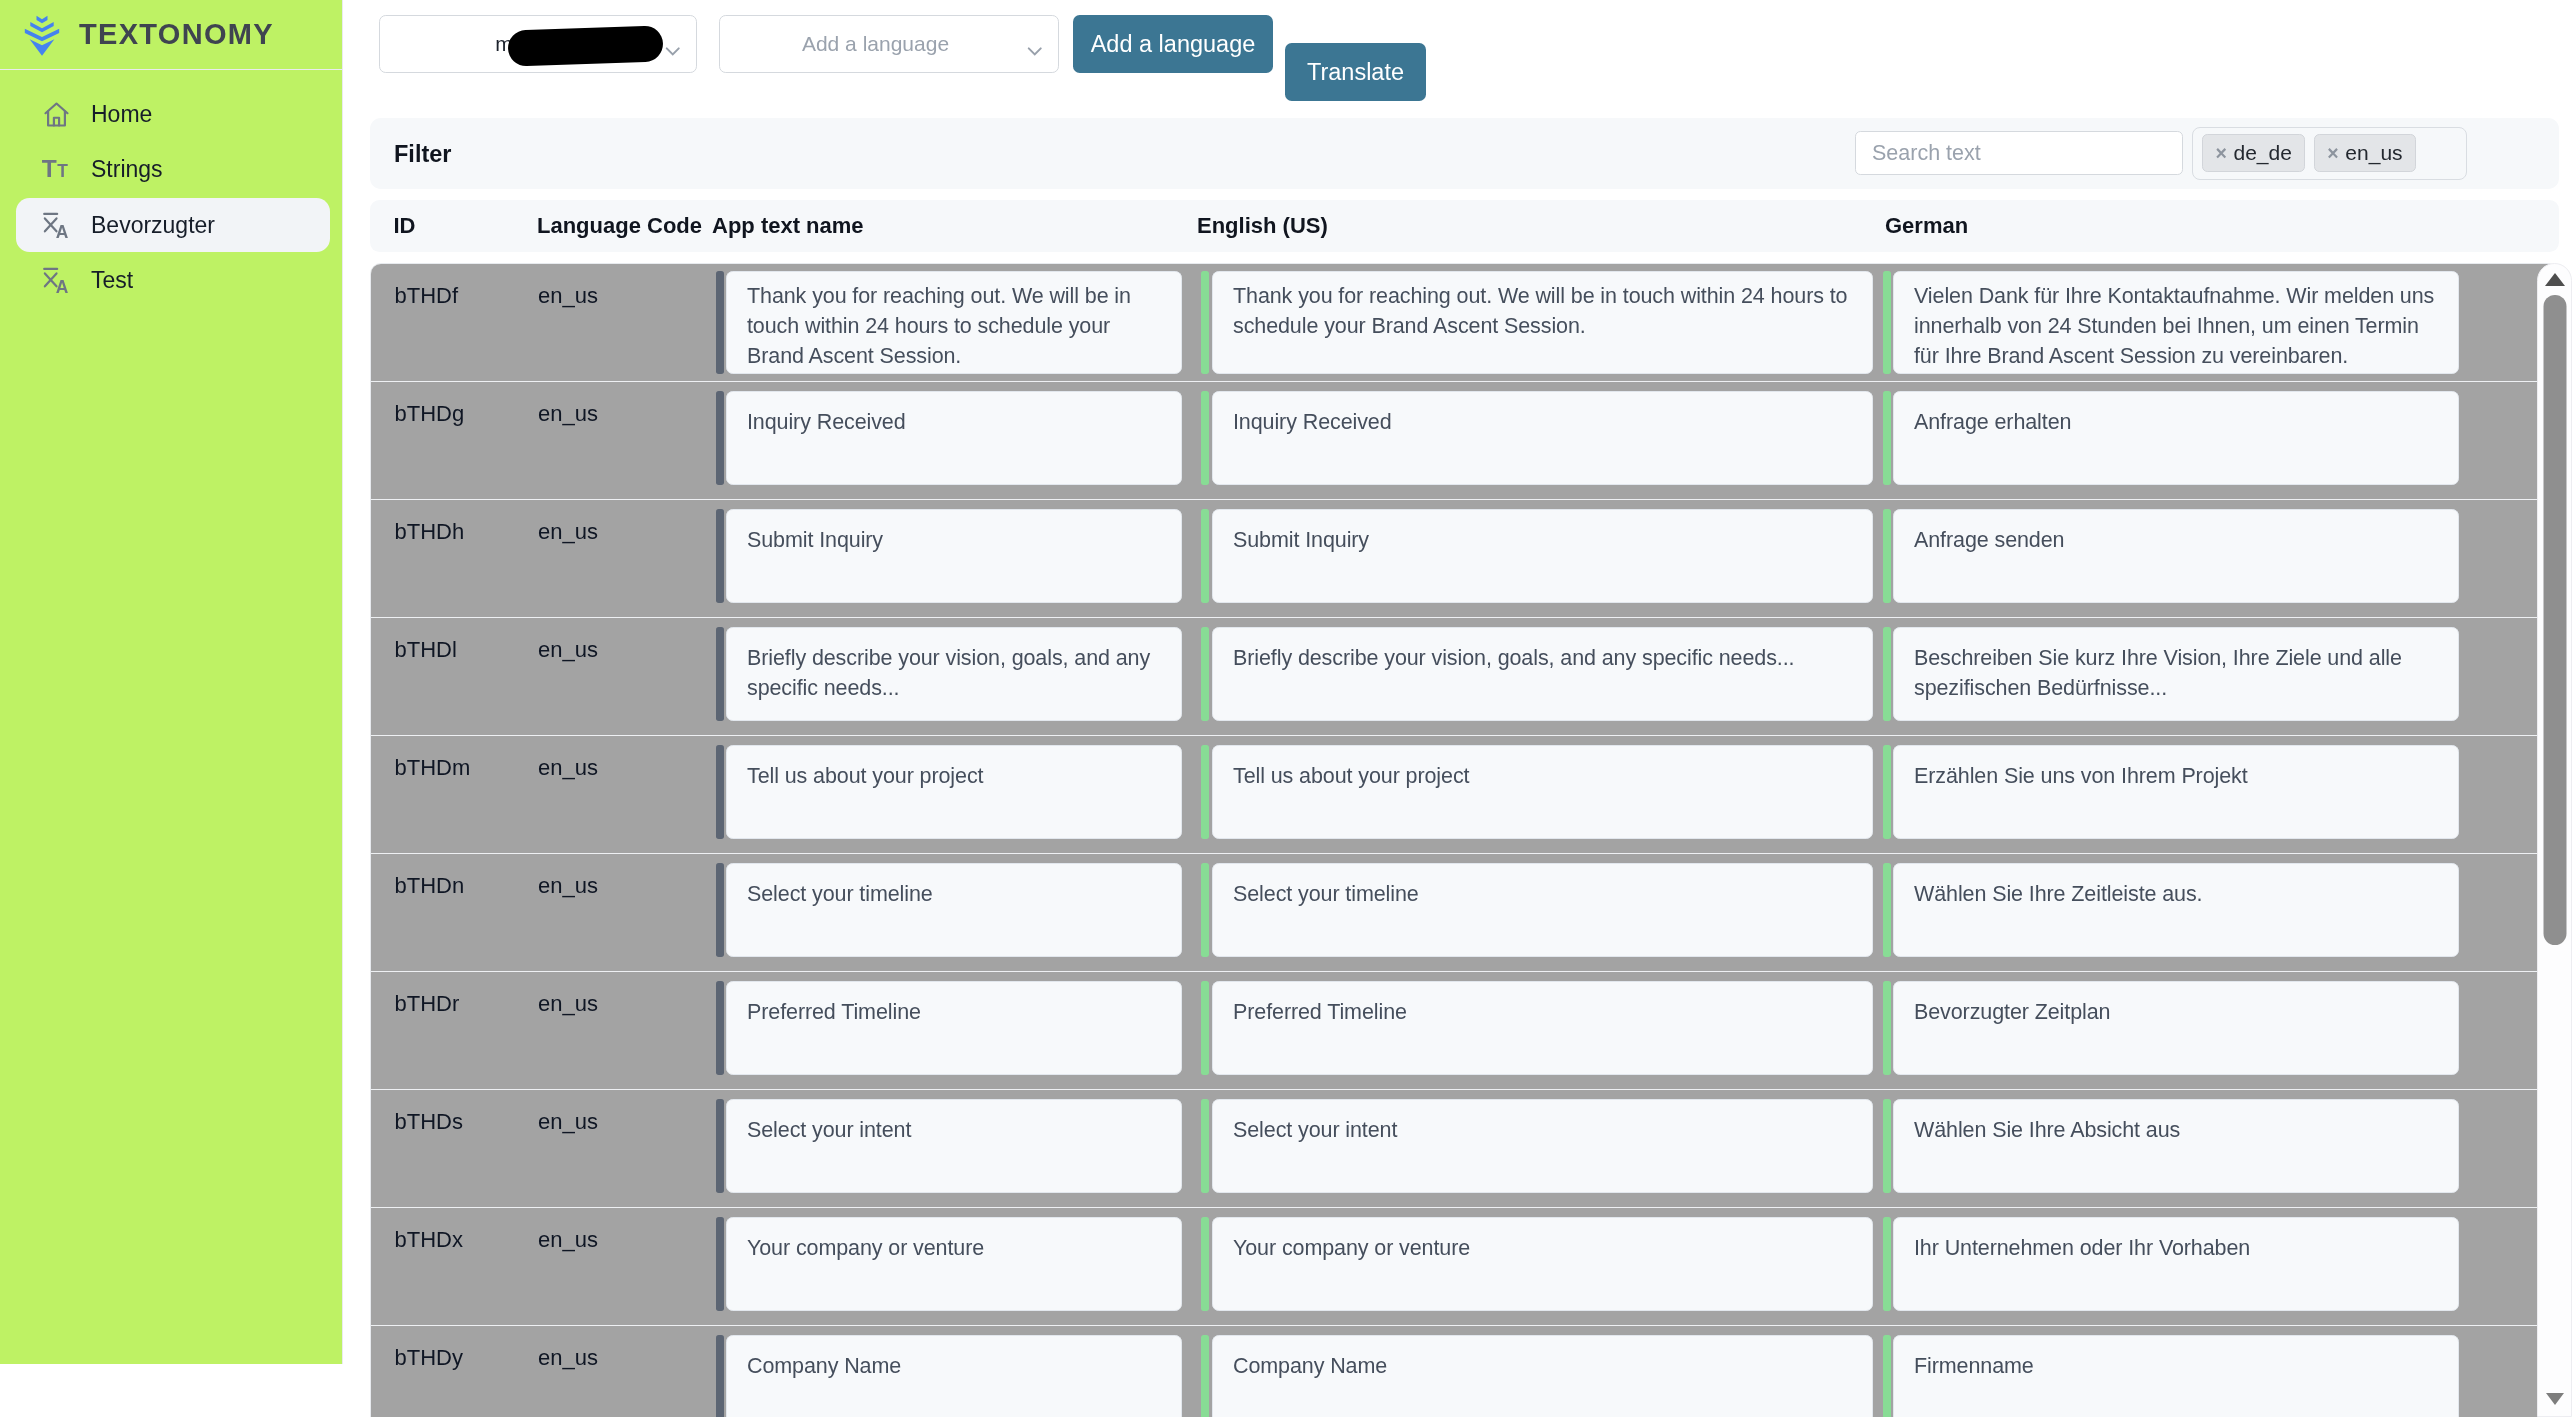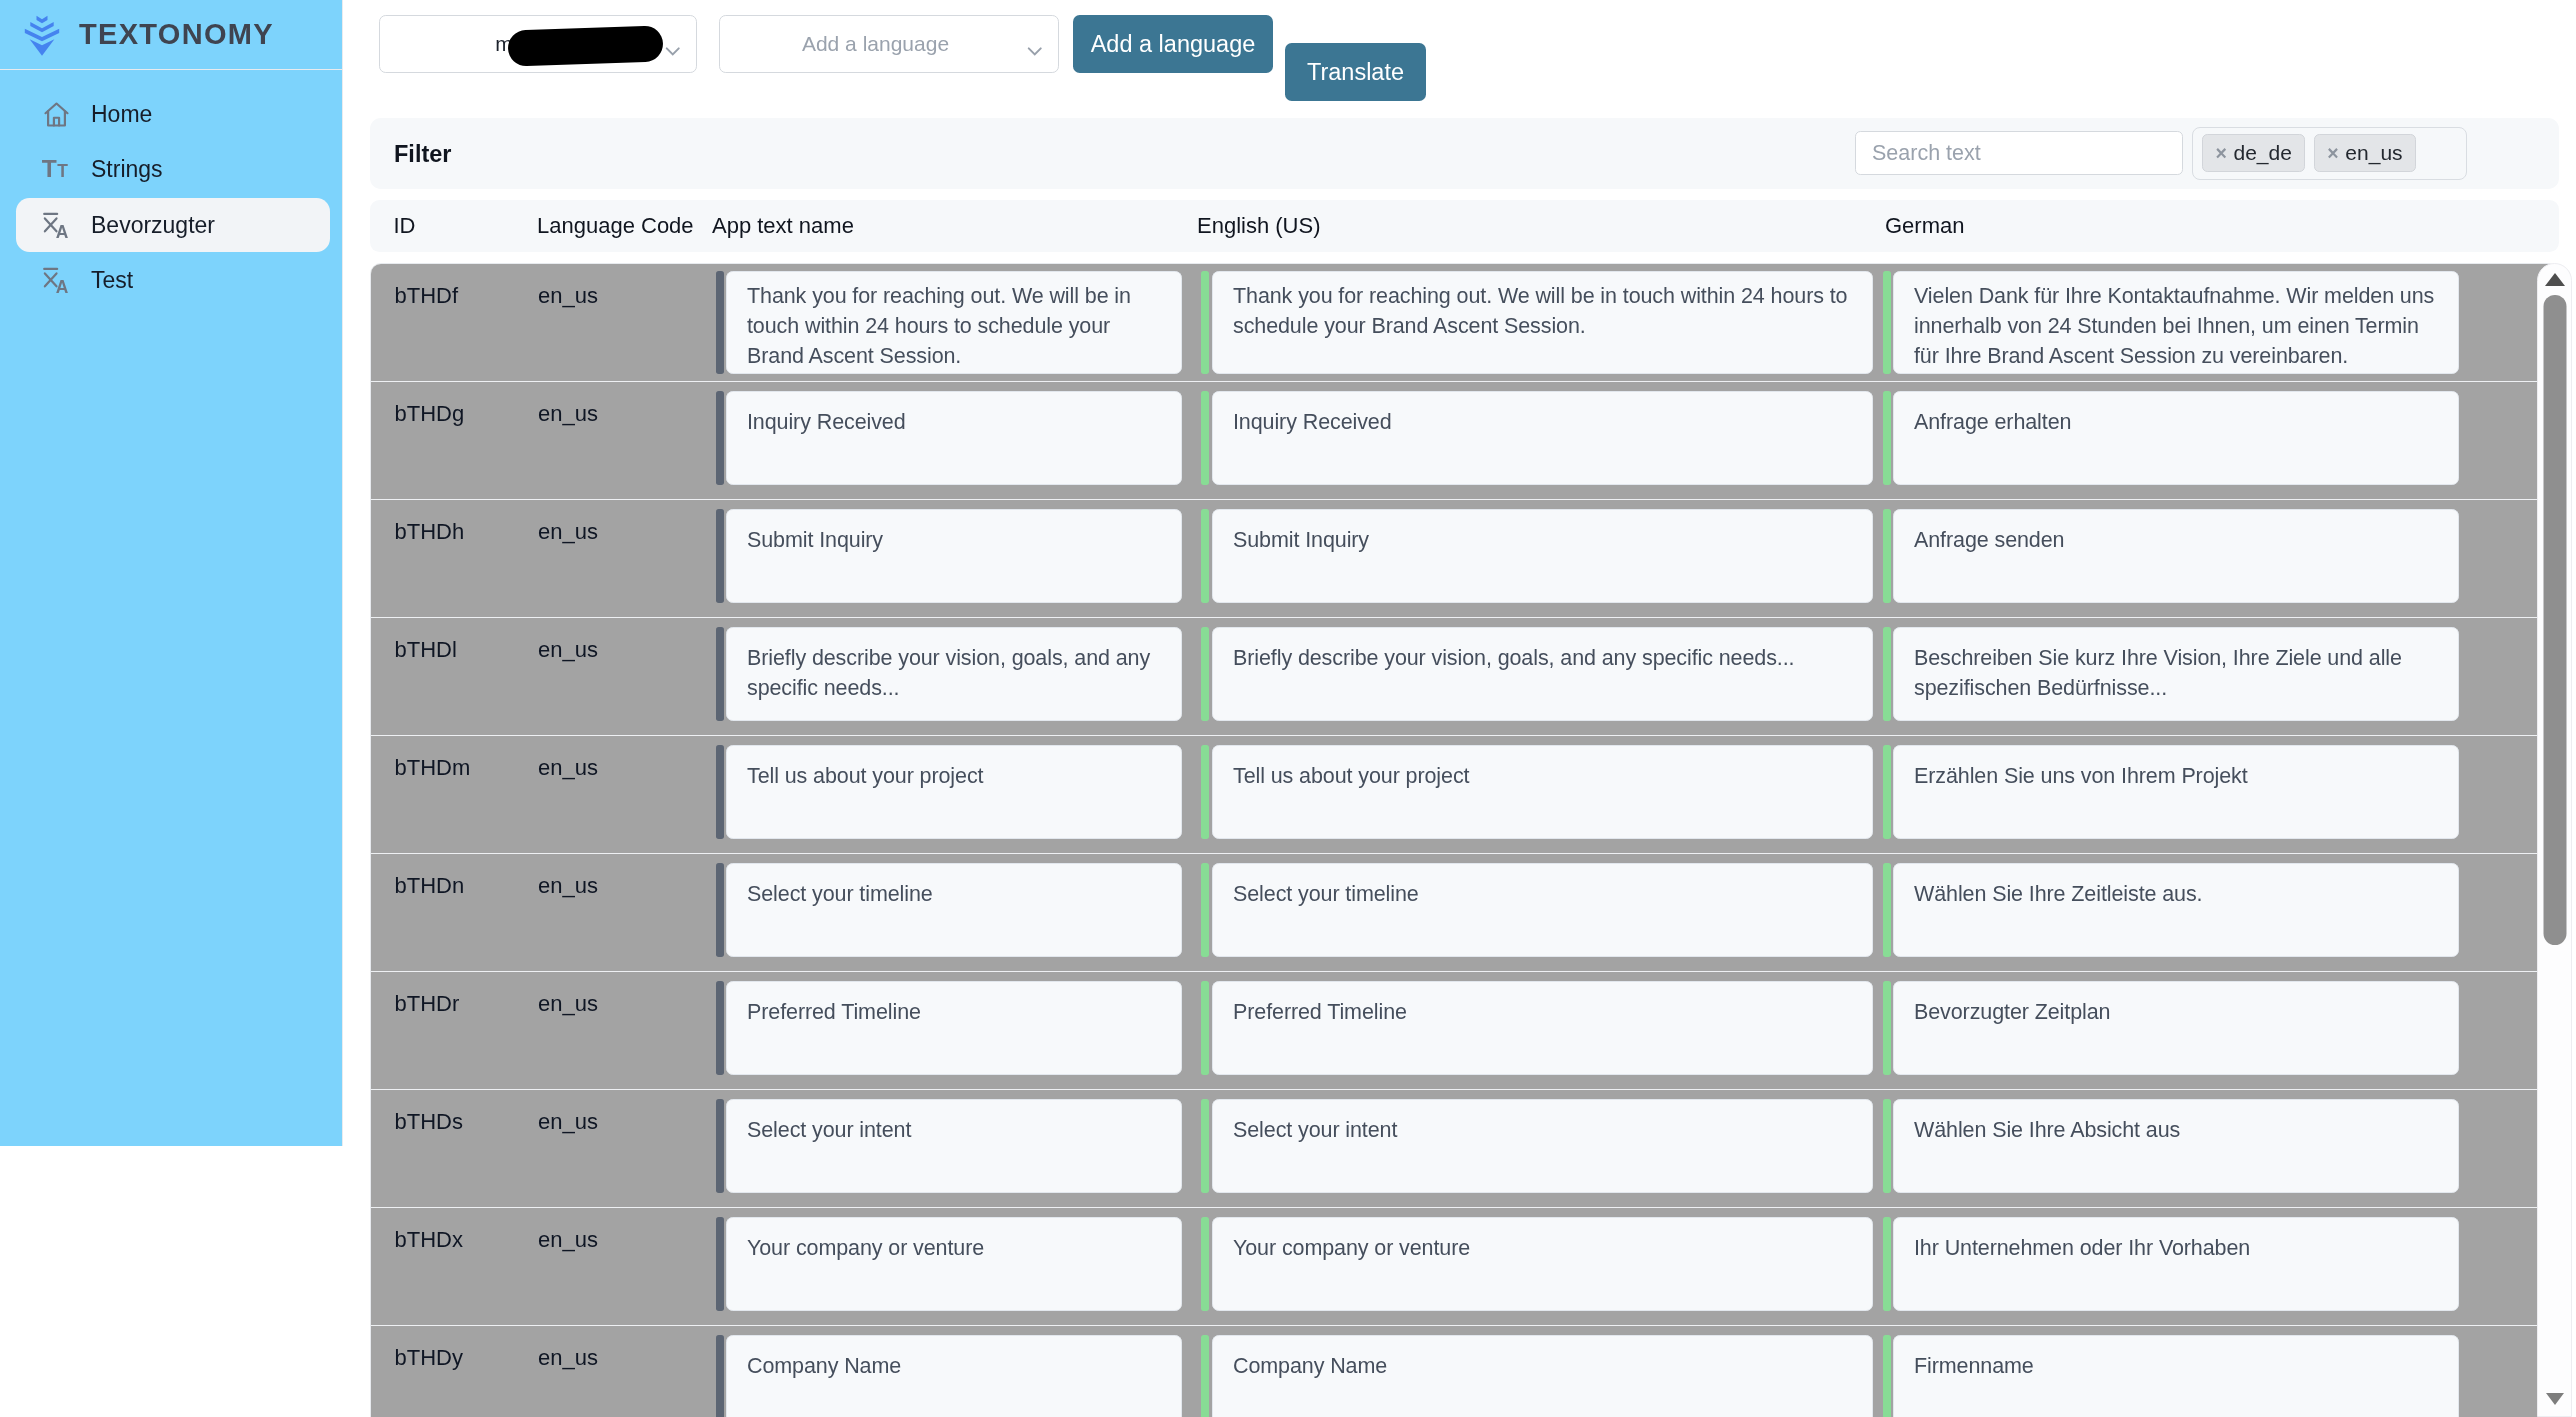--- a/index.html
+++ b/index.html
@@ -2,22 +2,22 @@
 <html style="font-size:10.8px"><head>
 <meta charset="utf-8">
 <style>
   * { margin:0; padding:0; box-sizing:border-box; }
   html,body { background:#fff; }
   body { width:2576px; height:1418px; overflow:hidden;
          font-family:"Liberation Sans","DejaVu Sans",sans-serif; }
   .screen { position:relative; width:2576px; height:1418px; background:#fff; }
 
   
-  .sidebar { position:absolute; left:0; top:0; width:343px; height:1146px;
-             background:#7dd3fc; border-right:1.3px solid #e9ebee; z-index:3; }
+  .sidebar { position:absolute; left:0; top:0; width:343px; height:1364px;
+             background:#bef264; border-right:1.3px solid #e9ebee; z-index:3; }
   .logo-row { height:70px; border-bottom:1.3px solid #e9ebee; display:flex;
               align-items:center; gap:15px; padding-left:20px; }
   .logo-mark { width:44px; height:44px; flex:0 0 auto; }
   .logo-text { font-size:29px; font-weight:800; letter-spacing:1.3px; color:#3f4450; }
   .nav { padding-top:17.5px; }
   .nav-item { height:54px; margin:0 12px 1.3px 16px; border-radius:13.4px;
               display:flex; align-items:center; gap:19px; padding-left:24px;
               font-size:23px; font-weight:500; color:#161d29; cursor:pointer; }
   .nav-item.active { background:#f2f4f7; }
   .nav-icon { width:32px; height:32px; display:flex; align-items:center; justify-content:center; }
@@ -55,21 +55,21 @@
               align-items:center; gap:9.4px; padding:0 9.4px; }
   .tag { background:#e3e5e8; border:1.3px solid #d2d5da; border-radius:5.4px; height:38px;
          display:flex; align-items:center; padding:0 12px; font-size:21px;
          color:#23282f; gap:6.7px; cursor:pointer; }
   .tag .x { color:#8d949e; font-size:19.5px; font-weight:700; }
 
   
   .header-panel { position:absolute; left:27px; top:200px; width:2189px; height:52px;
                   background:#f6f8fa; border-radius:9.4px; }
   .col-label { position:absolute; top:50%; transform:translateY(-50%);
-               font-size:22px; font-weight:400; color:#10151f; white-space:nowrap; }
+               font-size:22px; font-weight:700; color:#10151f; white-space:nowrap; }
   .col-id { left:23.5px; } .col-lang { left:167px; } .col-app { left:342px; }
   .col-en { left:827px; } .col-de { left:1515px; }
 
   
   .table { position:absolute; left:27px; top:263px; width:2189px; height:1155px;
            background:#fff; border:1.3px solid #e7eaee; border-radius:10.8px 10.8px 0 0;
            overflow:hidden; }
   .trow { position:relative; height:118px; border-bottom:1.3px solid #eef0f3; background:#a3a3a3; }
   .cell { position:absolute; top:19px; font-size:22px; color:#0f1624; white-space:nowrap; }
   .cell.id { left:23.5px; } .cell.lang { left:167px; }

